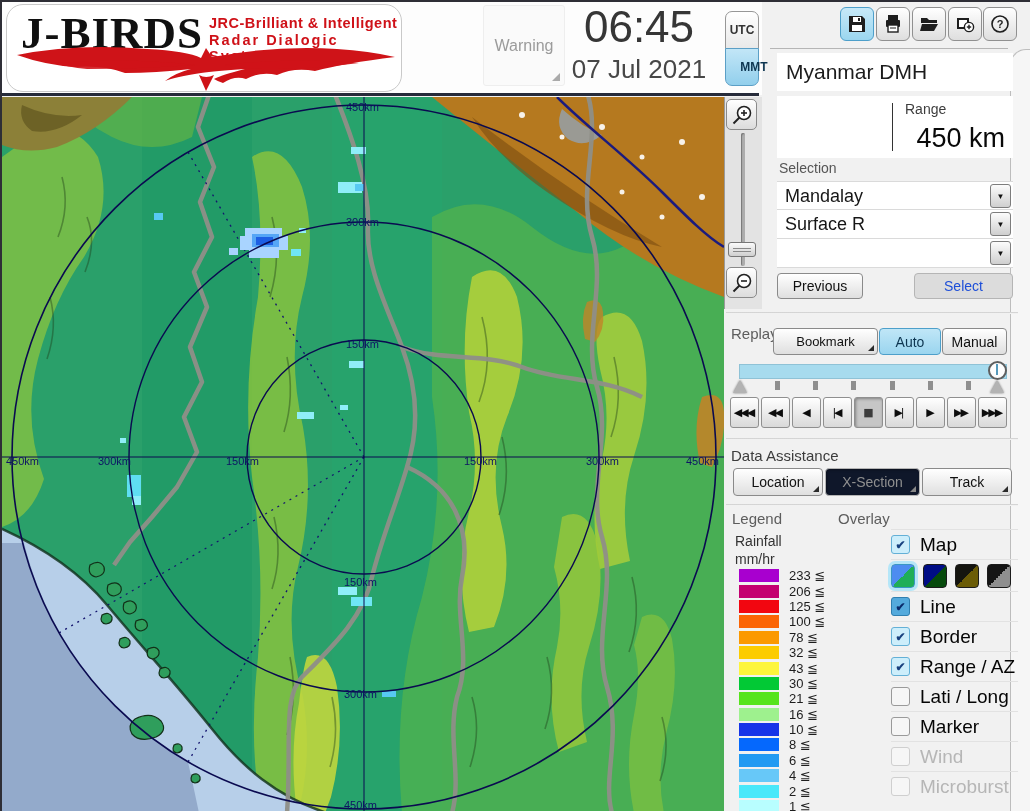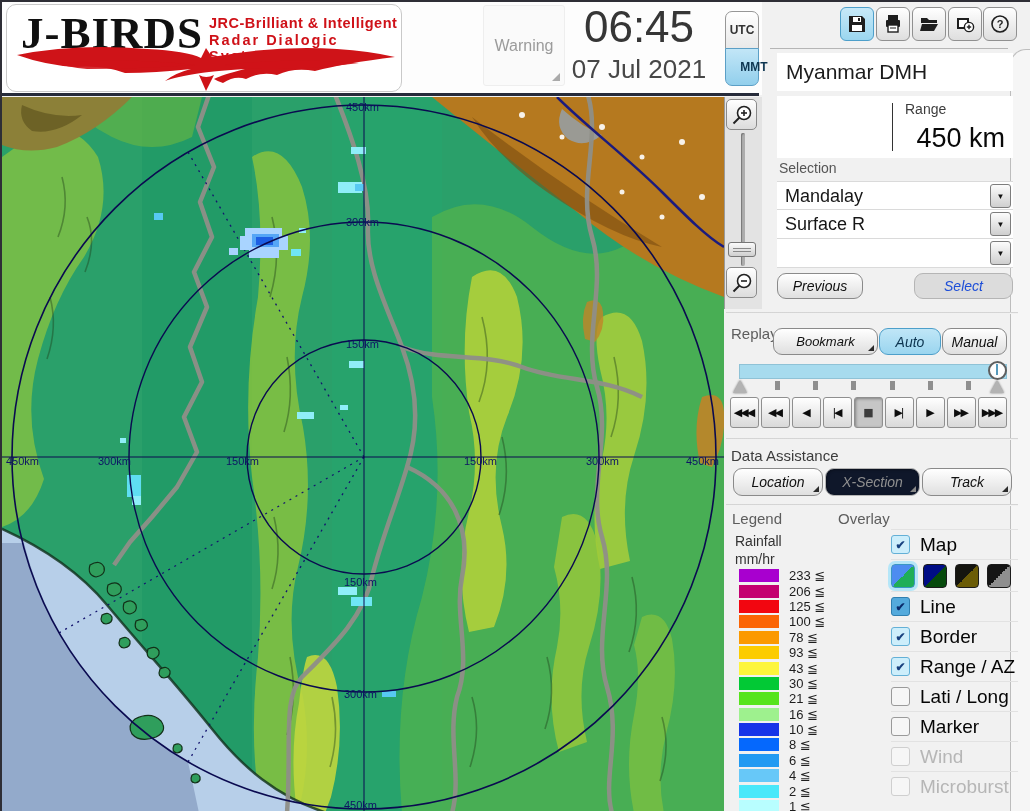--- a/index.html
+++ b/index.html
@@ -2,21 +2,21 @@
 <html><head>
 <meta charset="utf-8">
 <style>
   html,body{margin:0;padding:0;background:#dcdcdc;}
   #app{position:relative;width:1030px;height:811px;background:#f1f1f1;overflow:hidden;
        font-family:"Liberation Sans",sans-serif;color:#222;
        border-top:2px solid #2e2e36;border-left:2px solid #2e2e36;box-sizing:border-box;}
   .abs{position:absolute;}
   
   .header{left:0;top:0;width:760px;height:93px;background:#fdfdfd;}
-  .logo-box{left:4px;top:2px;width:394px;height:86px;background:#fff;border:1px solid #c9c9c9;border-radius:10px;}
+  .logo-box{left:4px;top:2px;width:394px;height:86px;background:#fff;border:1px solid #c9c9c9;border-radius:17px;}
   .logo-title{left:14px;top:2px;font-family:"Liberation Serif",serif;font-weight:bold;font-size:45px;color:#101010;letter-spacing:1px;}
   .logo-sub{left:202px;color:#cf1118;font-weight:bold;font-size:14.5px;letter-spacing:.5px;}
   .eagle{left:8px;top:36px;}
   .warning-btn{left:481px;top:3px;width:80px;height:79px;background:#fafafa;border:1px solid #eee;border-radius:3px;
                color:#9b9b9b;font-size:16px;display:flex;align-items:center;justify-content:center;}
   .warning-btn:after{content:"";position:absolute;right:4px;bottom:4px;border-left:8px solid transparent;border-bottom:8px solid #aaa;}
   .clock-time{left:566px;top:0px;width:142px;font-size:44px;color:#363636;text-align:center;}
   .clock-date{left:556px;top:52px;width:162px;font-size:26px;color:#474747;text-align:center;}
   .tz-btn{left:723px;width:34px;height:38px;box-sizing:border-box;border:1px solid #979797;
           display:flex;align-items:center;justify-content:center;font-size:12px;font-weight:bold;color:#333;}
@@ -32,22 +32,22 @@
   
   .range-box{left:775px;top:94px;width:236px;height:62px;background:#fff;}
   .range-div{left:115px;top:7px;width:1px;height:48px;background:#333;}
   .range-label{left:128px;top:5px;font-size:14px;color:#3d3d3d;}
   .range-value{right:8px;bottom:4px;font-size:27px;color:#090909;}
   .sel-label{left:777px;top:158px;font-size:14px;color:#555;}
   .dd-row{left:775px;width:236px;height:29px;background:#fff;border-bottom:1px solid #dadada;box-sizing:border-box;}
   .dd-text{left:8px;top:0;line-height:28px;font-size:18px;color:#161616;}
   .dd-btn{right:2px;top:2px;width:21px;height:24px;box-sizing:border-box;border:1px solid #7d7d7d;border-radius:3px;
           background:linear-gradient(#fcfcfc,#cfcfcf);display:flex;align-items:center;justify-content:center;font-size:8px;color:#111;padding:0;}
-  .btn{box-sizing:border-box;border:1px solid #8a8a8a;border-radius:9px;background:linear-gradient(#ffffff,#dfdfdf);
-       font-family:"Liberation Sans",sans-serif;font-size:14px;color:#111;display:flex;align-items:center;justify-content:center;cursor:pointer;padding:12px;font-style:italic;}
+  .btn{box-sizing:border-box;border:1px solid #8a8a8a;border-radius:4px;background:linear-gradient(#ffffff,#dfdfdf);
+       font-family:"Liberation Sans",sans-serif;font-size:14px;color:#111;display:flex;align-items:center;justify-content:center;cursor:pointer;padding:12px;}
   .btn.disabled{background:#dcdcdc;color:#1d4ed8;border-color:#b5b5b5;}
   .btn.pressed{background:#0f172a;box-shadow:inset 1px 1px 3px rgba(0,0,0,.3);color:#8f8f8f;align-items:center;}
   .grip:after{content:"";position:absolute;right:3px;bottom:3px;border-left:6px solid transparent;border-bottom:6px solid #2b2b2b;}
   .grip.disabled:after{border-bottom-color:#888;}
   .groove{height:2px;background:linear-gradient(#c6c6c6,#ffffff);}
   
   .sec-label{font-size:15px;color:#5d5d5d;}
   .mode-btn.active{background:linear-gradient(#c0e6f7,#9ad5ef);border-color:#4d9fca;color:#0d3550;}
   .rp-track{left:737px;top:362px;width:268px;height:15px;background:#a7dbee;border:1px solid #8fc2d6;box-sizing:border-box;}
   .rp-thumb{left:986px;top:359px;width:19px;height:19px;border-radius:50%;background:#fdfdfd;border:2px solid #5f5f5f;box-sizing:border-box;}
@@ -263,21 +263,21 @@
       <div class="lg-row">
         <span class="lg-sw" style="background: rgb(251, 100, 4);"></span>
         <span class="lg-tx">100 ≦</span>
       </div>
       <div class="lg-row">
         <span class="lg-sw" style="background: rgb(251, 153, 0);"></span>
         <span class="lg-tx">78 ≦</span>
       </div>
       <div class="lg-row">
         <span class="lg-sw" style="background: rgb(252, 204, 0);"></span>
-        <span class="lg-tx">93 ≦</span>
+        <span class="lg-tx">32 ≦</span>
       </div>
       <div class="lg-row">
         <span class="lg-sw" style="background: rgb(253, 245, 60);"></span>
         <span class="lg-tx">43 ≦</span>
       </div>
       <div class="lg-row">
         <span class="lg-sw" style="background: rgb(2, 201, 53);"></span>
         <span class="lg-tx">30 ≦</span>
       </div>
       <div class="lg-row">

